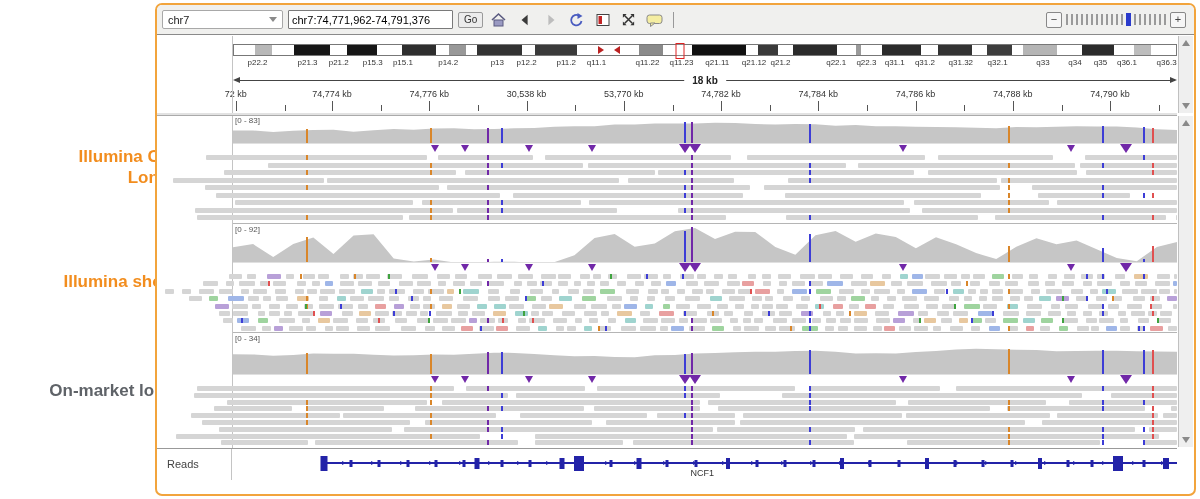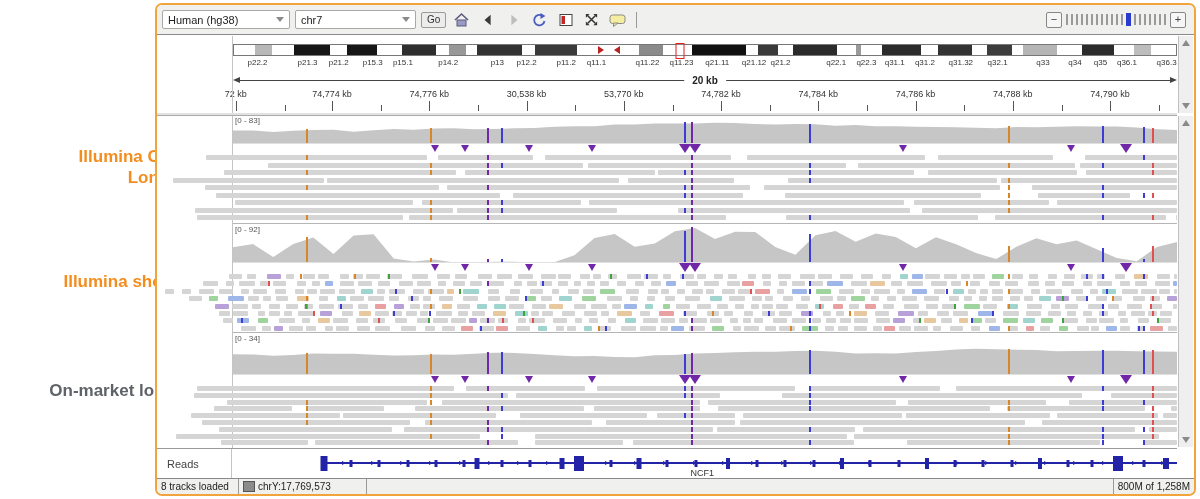--- a/index.html
+++ b/index.html
@@ -77,28 +77,25 @@
 </head>
 <body>
 
 <div class="anno" style="top: 147px; color: rgb(242, 141, 30);">Illumina Complete Long Reads</div>
 <div class="anno" style="top: 272px; color: rgb(242, 141, 30);">Illumina short reads</div>
 <div class="anno" style="top: 381px; color: rgb(95, 99, 104);">On-market long reads</div>
 
 <div class="igv-window">
 
   <div class="toolbar">
-    <div class="select sel-genome">
-      <span>Human (hg38)</span>
-      <span class="chev"></span>
-    </div>
     <div class="select sel-chr">
       <span>chr7</span>
       <span class="chev"></span>
     </div>
+    <input class="locus" value="chr7:74,771,962-74,791,376" style="">
     <button class="go-btn">Go</button>
     <span class="tb-icon">
       <svg width="17" height="16" viewBox="0 0 16 16">
           <path d="M1.5 8 L8 2 L14.5 8" fill="none" stroke="#5a5a80" stroke-width="1.6"></path>
           <rect x="3.5" y="8" width="9" height="6" fill="#9a9ac2" stroke="#5a5a80"></rect>
         </svg>
     </span>
     <span class="tb-icon">
       <svg width="14" height="14" viewBox="0 0 16 16">
           <path d="M11 2 L4 8 L11 14 Z" fill="#3a3a3a"></path>
@@ -233,21 +230,21 @@
         <div class="bandlab" style="left: 85.8%;">q33</div>
         <div class="bandlab" style="left: 89.2%;">q34</div>
         <div class="bandlab" style="left: 91.9%;">q35</div>
         <div class="bandlab" style="left: 94.7%;">q36.1</div>
         <div class="bandlab" style="left: 98.9%;">q36.3</div>
       </div>
     <div class="ruler">
       <span class="r-ah l"></span>
       <div class="r-line"></div>
       <span class="r-ah r"></span>
-      <span class="r-span">20 kb</span>
+      <span class="r-span">18 kb</span>
     <div class="r-lab" style="left: 0.3%;">72 kb</div>
         <div class="r-tick" style="left: 0.3%; height: 10px;"></div>
         <div class="r-tick" style="left: 5.47%; height: 6px;"></div>
         <div class="r-lab" style="left: 10.5%;">74,774 kb</div>
         <div class="r-tick" style="left: 10.5%; height: 10px;"></div>
         <div class="r-tick" style="left: 15.67%; height: 6px;"></div>
         <div class="r-lab" style="left: 20.8%;">74,776 kb</div>
         <div class="r-tick" style="left: 20.8%; height: 10px;"></div>
         <div class="r-tick" style="left: 25.97%; height: 6px;"></div>
         <div class="r-lab" style="left: 31.1%;">30,538 kb</div>
@@ -1206,22 +1203,13 @@
 
   <div class="sbar" style="top:31px;height:77px">
     <span class="sb-up"></span>
     <span class="sb-dn"></span>
   </div>
   <div class="sbar" style="top:111px;height:331px">
     <span class="sb-up"></span>
     <span class="sb-dn"></span>
   </div>
 
-  <div class="statusbar">
-    <span class="st-cell" style="width:82px">8 tracks loaded</span>
-    <span class="st-cell" style="width:128px">
-      <span class="st-icon"></span>
-      <span>chrY:17,769,573</span>
-    </span>
-    <span class="st-fill"></span>
-    <span class="st-cell" style="border-right:none;width:80px;justify-content:flex-end">800M of 1,258M</span>
-  </div>
 </div>
 
 </body></html>

